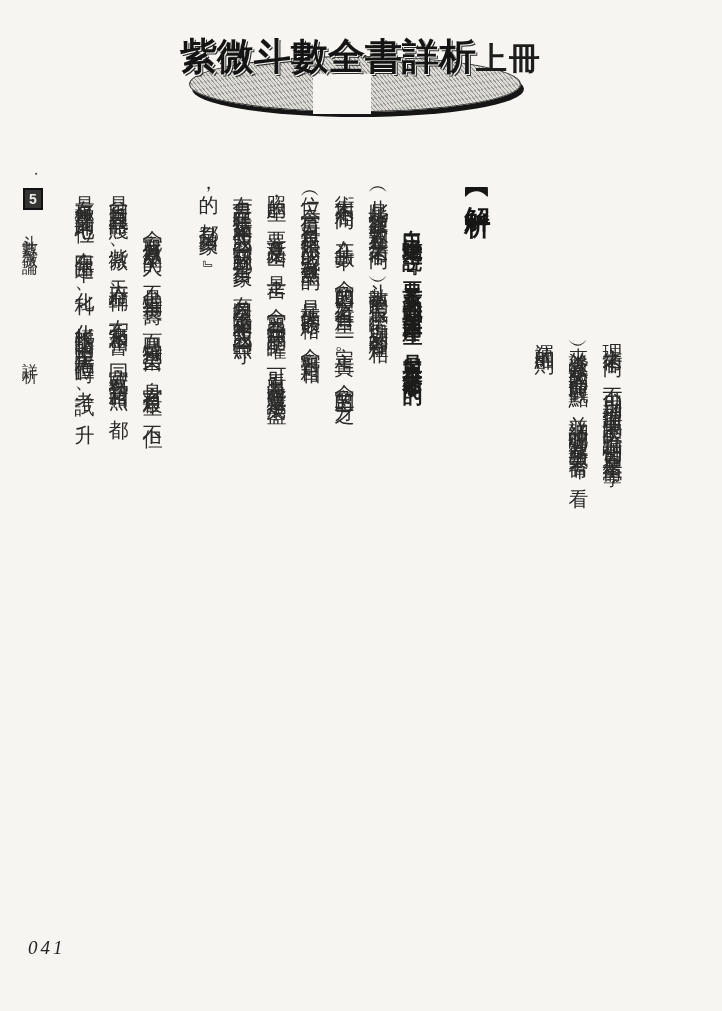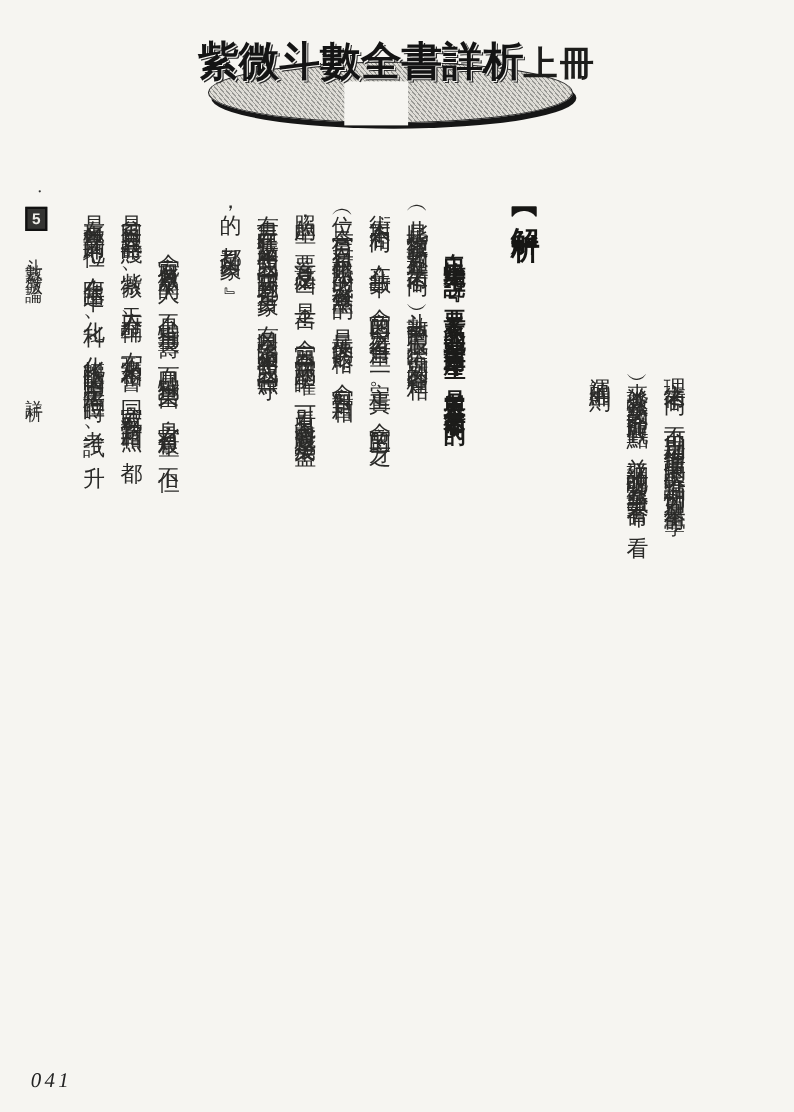--- a/index.html
+++ b/index.html
@@ -48,21 +48,21 @@
   .sb-box{position:absolute;left:23px;top:188px;width:20px;height:22px;
        background:#343432;border:2px solid #111;box-sizing:border-box;
        color:#eeede8;font-size:14px;font-weight:bold;text-align:center;line-height:18px;
        font-family:"Liberation Sans","DejaVu Sans",sans-serif;}
   .sb-title{position:absolute;left:19px;top:222px;writing-mode:vertical-rl;
        font-size:16px;letter-spacing:6px;color:#2e2e2c;}
   .sb-sub{position:absolute;left:19px;top:350px;writing-mode:vertical-rl;
        font-size:16px;letter-spacing:6px;color:#2e2e2c;}
 
   
-  .pagenum{position:absolute;left:28px;top:972px;
+  .pagenum{position:absolute;left:28px;top:937px;
        font-style:italic;font-size:19px;letter-spacing:3px;color:#232323;}
 </style>
 </head>
 <body>
 
 <div class="page">
 
   <div class="logo">
     <div class="logo-ellipse"></div>
     <div class="logo-notch"></div>

